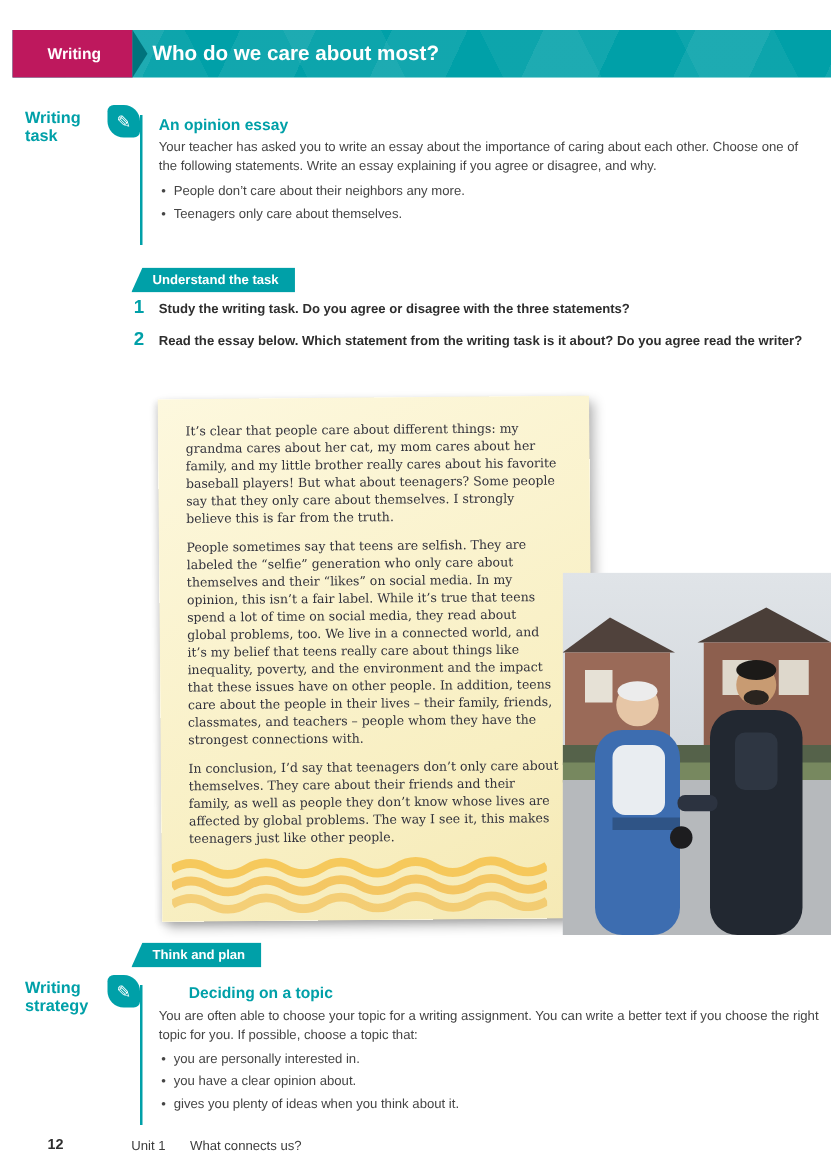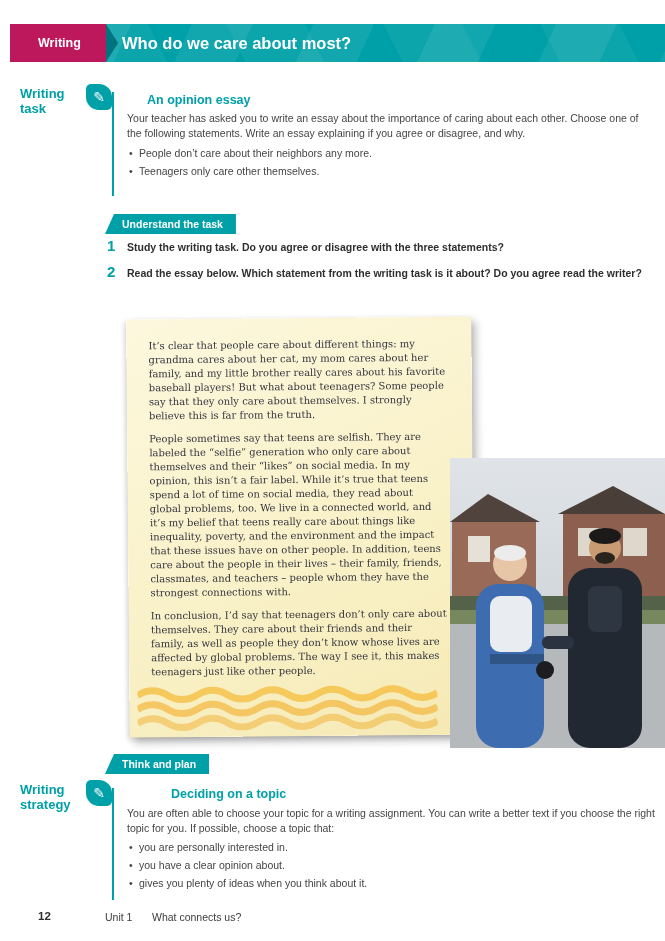--- a/index.html
+++ b/index.html
@@ -21,21 +21,21 @@
   .header-title { margin-left:16px; color:#fff; font-weight:bold; font-size:16.5px; z-index:2; }
 
   
   .side-label { position:absolute; left:20px; width:62px; color:#00a0a8; font-weight:bold; font-size:13px; line-height:1.18; }
   .pencil-icon { position:absolute; width:30px; height:30px; }
   .pi-bg { position:absolute; inset:2px; background:#00a0a8; border-radius:5px 13px 5px 13px; }
   .pi-glyph { position:absolute; inset:0; display:flex; align-items:center; justify-content:center; color:#fff; font-size:14px; }
   .vrule { position:absolute; width:2px; background:#00a0a8; }
 
   
-  .teal-heading { position:absolute; color:#00a0a8; font-weight:bold; font-size:12.5px;margin-left:20px; }
+  .teal-heading { position:absolute; color:#00a0a8; font-weight:bold; font-size:12.5px; }
   .body-text { position:absolute; font-size:10.5px; line-height:1.4; color:#454545; }
   ul.bullets { list-style:none; }
   ul.bullets li { position:relative; padding-left:12px; margin-bottom:3px; line-height:1.45; }
   ul.bullets li::before { content:"•"; position:absolute; left:2px; color:#454545; }
 
   
   .badge { position:absolute; background:#00a0a8; color:#fff; font-weight:bold; font-size:10.5px;
     padding:4px 13px 4px 17px; clip-path:polygon(9px 0, 100% 0, 100% 100%, 0 100%); }
 
   
@@ -78,21 +78,21 @@
     <div class="pi-bg"></div>
     <span class="pi-glyph">✎</span>
   </div>
   <div class="vrule" style="left:112px; top:92px; height:104px;"></div>
 
   <div class="teal-heading" style="left:127px; top:93px;">An opinion essay</div>
   <div class="body-text" style="left:127px; top:111px; width:528px;">Your teacher has asked you to write an essay about the importance of caring about each other. Choose one of the following statements. Write an essay explaining if you agree or disagree, and why.</div>
   <div class="body-text" style="left:127px; top:146px; width:528px;">
     <ul class="bullets">
       <li>People don’t care about their neighbors any more.</li>
-      <li>Teenagers only care other themselves.</li>
+      <li>Teenagers only care about themselves.</li>
     </ul>
   </div>
 
   <div class="badge" style="left:105px; top:214px;">Understand the task</div>
 
   <div class="ex-num" style="left:107px; top:237px;">1</div>
   <div class="ex-text" style="left:127px; top:240px; width:520px;">Study the writing task. Do you agree or disagree with the three statements?</div>
 
   <div class="ex-num" style="left:107px; top:263px;">2</div>
   <div class="ex-text" style="left:127px; top:266px; width:525px;">Read the essay below. Which statement from the writing task is it about? Do you agree read the writer?</div>

